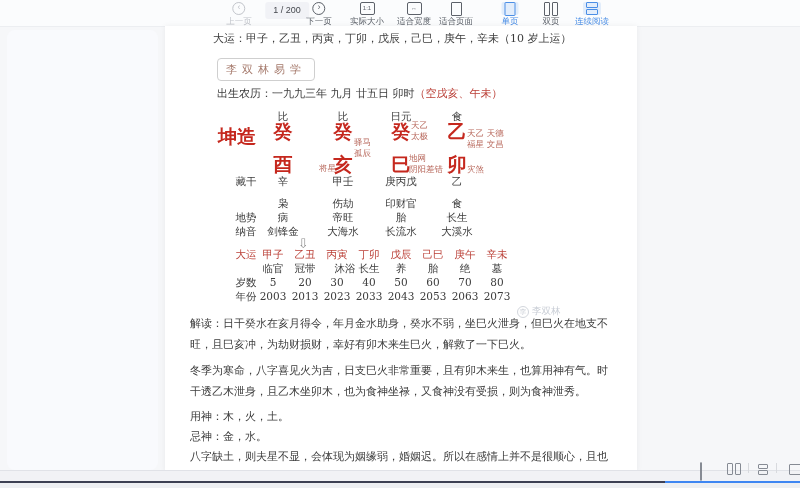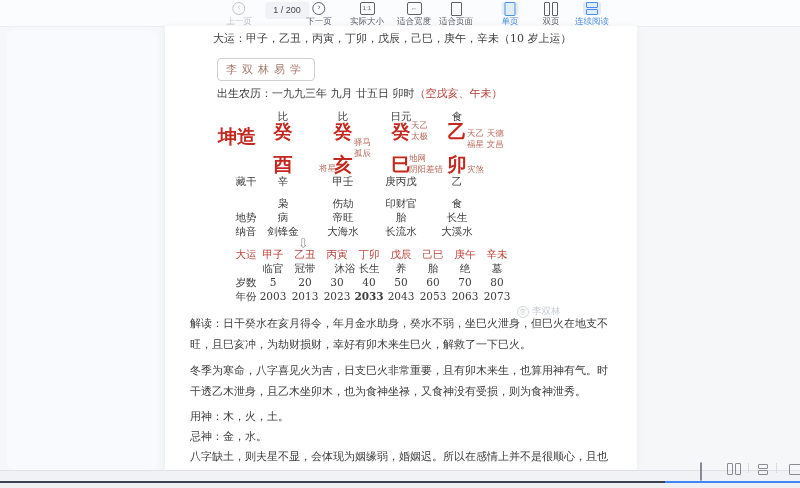--- a/index.html
+++ b/index.html
@@ -255,21 +255,21 @@
     <div class="dy dy-age" style="left:154px;">30</div>
     <div class="dy dy-age" style="left:186px;">40</div>
     <div class="dy dy-age" style="left:218px;">50</div>
     <div class="dy dy-age" style="left:250px;">60</div>
     <div class="dy dy-age" style="left:282px;">70</div>
     <div class="dy dy-age" style="left:314px;">80</div>
 
     <div class="dy dy-yr" style="left:90px;">2003</div>
     <div class="dy dy-yr" style="left:122px;">2013</div>
     <div class="dy dy-yr" style="left:154px;text-align:center;">2023</div>
-    <div class="dy dy-yr" style="left:186px;font-weight:bold;">2033</div>
+    <div class="dy dy-yr" style="left:186px;">2033</div>
     <div class="dy dy-yr" style="left:218px;">2043</div>
     <div class="dy dy-yr" style="left:250px;">2053</div>
     <div class="dy dy-yr" style="left:282px;">2063</div>
     <div class="dy dy-yr" style="left:314px;">2073</div>
 
     <div class="wm" style="left:352px;top:263px;">
       <span class="wm-circle">李</span>
       <span>李双林</span>
     </div>
 

